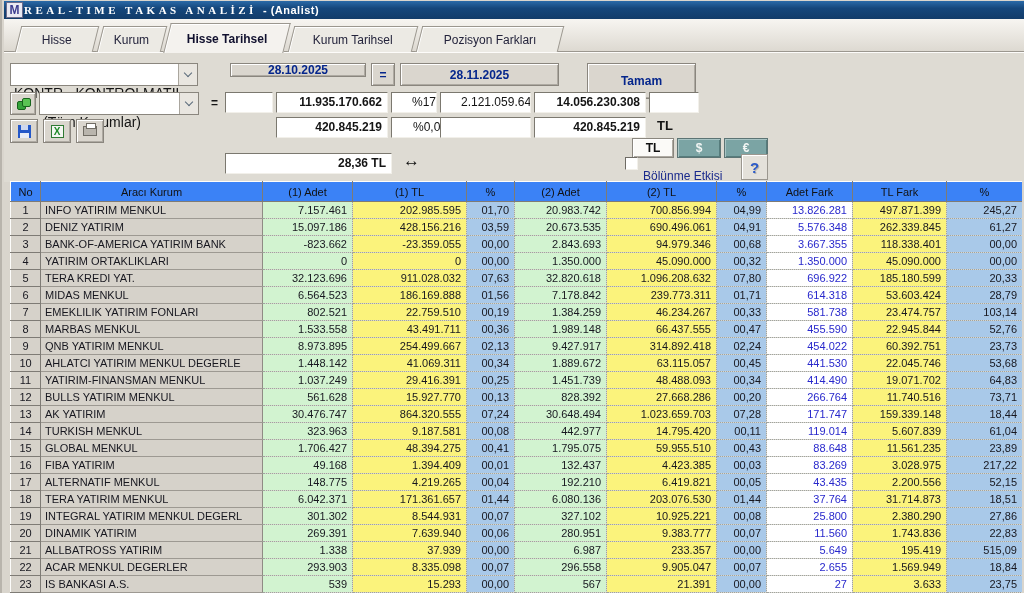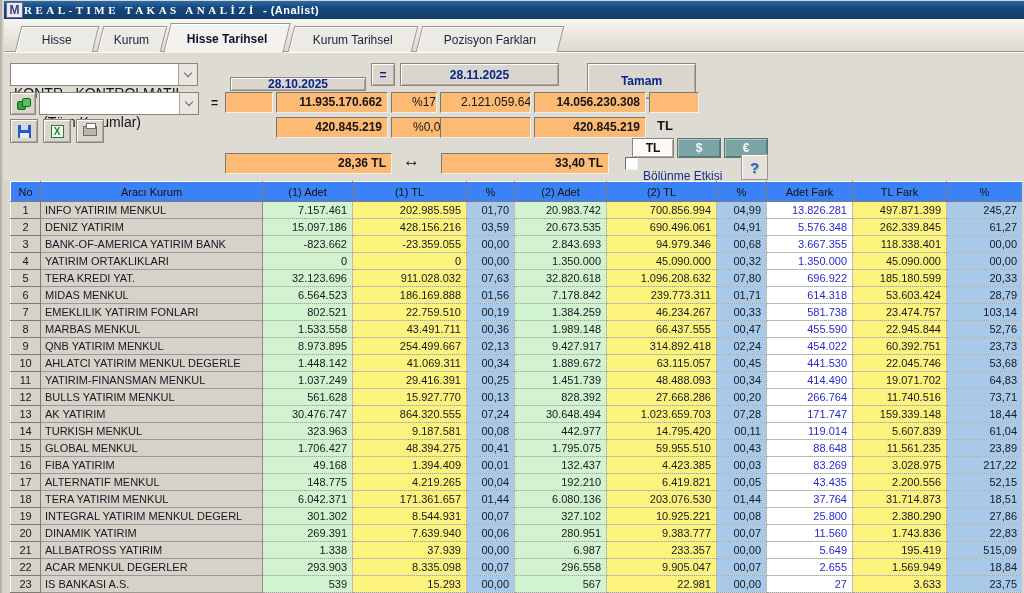--- a/index.html
+++ b/index.html
@@ -22,21 +22,21 @@
     border:1px solid #9b978f; border-bottom:none; transform:skewX(-14deg);
     display:flex; align-items:center; justify-content:center; cursor:default;
     box-shadow:inset 1px 1px 0 #ffffff; }
   .tab > span { transform:skewX(14deg); font-size:12px; color:#24243c; white-space:nowrap; }
   .tab.active { top:4px; height:30px; background:#f4f2ee; z-index:3; }
   .tab.active > span { font-weight:bold; color:#10102e; }
 
   
   .panel { position:absolute; top:52px; left:2px; right:0; height:130px; background:#dedbd3; border-top:1px solid #fdfcfa; }
 
-  .field { position:absolute; background:#fdba74; border:1px solid; border-color:#7b786f #f2f0ea #f2f0ea #7b786f;
+  .field { position:absolute; background:#ffffff; border:1px solid; border-color:#7b786f #f2f0ea #f2f0ea #7b786f;
     font-size:12px; color:#141414; padding:2px 5px 0 20px; text-align:right; overflow:hidden; white-space:nowrap; }
   .field.bold { font-weight:bold; }
   .btn { position:absolute; background:#dad6ce; border:1px solid #8a867e;
     box-shadow:inset 1px 1px 0 #ffffff, inset -1px -1px 0 #aeaaa2;
     display:flex; align-items:center; justify-content:center; font-size:12px; cursor:default; }
   .btn.navy { color:#05268c; font-weight:bold; }
   .combo { position:absolute; background:#fff; border:1px solid #8a867e; display:flex; align-items:center; }
   .combo .ctext { flex:1; font-size:14px; color:#141414; padding:0 3px; white-space:nowrap; overflow:hidden;margin-top:36px; }
   .combo .cbtn { width:19px; align-self:stretch; background:#e9e6e0; border-left:1px solid #aaa69e;
     display:flex; align-items:center; justify-content:center; }
@@ -114,21 +114,21 @@
   </div>
 
   <div class="panel">
 
     <div class="combo" style="left:6px;top:10px;width:188px;height:23px;">
       <span class="ctext">KONTR - KONTROLMATIK T</span>
       <span class="cbtn">
           <span class="chev"></span>
         </span>
     </div>
-    <div class="btn navy" style="left:226px;top:24px;width:136px;height:14px;">28.10.2025</div>
+    <div class="btn navy" style="left:226px;top:10px;width:136px;height:14px;">28.10.2025</div>
     <div class="btn navy" style="left:367px;top:10px;width:24px;height:23px;">=</div>
     <div class="btn navy" style="left:396px;top:10px;width:159px;height:23px;">28.11.2025</div>
     <div class="btn navy" style="left:583px;top:10px;width:109px;height:36px;">Tamam</div>
 
     <div class="btn" style="left:6px;top:39px;width:26px;height:23px;">
       <span class="icon-green"></span>
     </div>
     <div class="combo" style="left:35px;top:39px;width:160px;height:23px;">
       <span class="ctext">(Tüm Kurumlar)</span>
       <span class="cbtn">
@@ -157,21 +157,20 @@
     <div class="field" style="left:436px;top:64px;width:91px;height:21px;"></div>
     <div class="field bold" style="left:530px;top:64px;width:112px;height:21px;">420.845.219</div>
     <div class="lbl" style="left:653px;top:65px;font-weight:bold;font-size:13px;">TL</div>
 
     <div class="cur-btn on" style="left:628px;top:85px;width:42px;">TL</div>
     <div class="cur-btn off" style="left:673px;top:85px;width:44px;">$</div>
     <div class="cur-btn off" style="left:720px;top:85px;width:44px;">€</div>
 
     <div class="field bold" style="left:221px;top:100px;width:167px;height:21px;">28,36 TL</div>
     <div class="arrow-lbl" style="left:399px;top:98px;">↔</div>
-    <div class="field bold" style="left:437px;top:100px;width:168px;height:21px;">33,40 TL</div>
     <div class="checkbox" style="left:621px;top:104px;"></div>
     <div class="lbl" style="left:639px;top:116px;color:#1a2a8c;">Bölünme Etkisi</div>
     <div class="help-btn" style="left:737px;top:101px;">
       <span>?</span>
     </div>
   </div>
 
   <div class="gridwrap">
     <table id="grid">
       <colgroup>
@@ -489,21 +488,21 @@
             <td class="c-num c-yellow">1.569.949</td>
             <td class="c-num c-pct">18,84</td>
           </tr>
           <tr>
             <td class="c-no">23</td>
             <td class="c-name">IS BANKASI A.S.</td>
             <td class="c-num c-green">539</td>
             <td class="c-num c-yellow">15.293</td>
             <td class="c-num c-pct">00,00</td>
             <td class="c-num c-green">567</td>
-            <td class="c-num c-yellow">22.981</td>
+            <td class="c-num c-yellow">21.391</td>
             <td class="c-num c-pct">00,00</td>
             <td class="c-num c-fark">27</td>
             <td class="c-num c-yellow">3.633</td>
             <td class="c-num c-pct">23,75</td>
           </tr>
         </tbody>
     </table>
   </div>
 
 </div>

